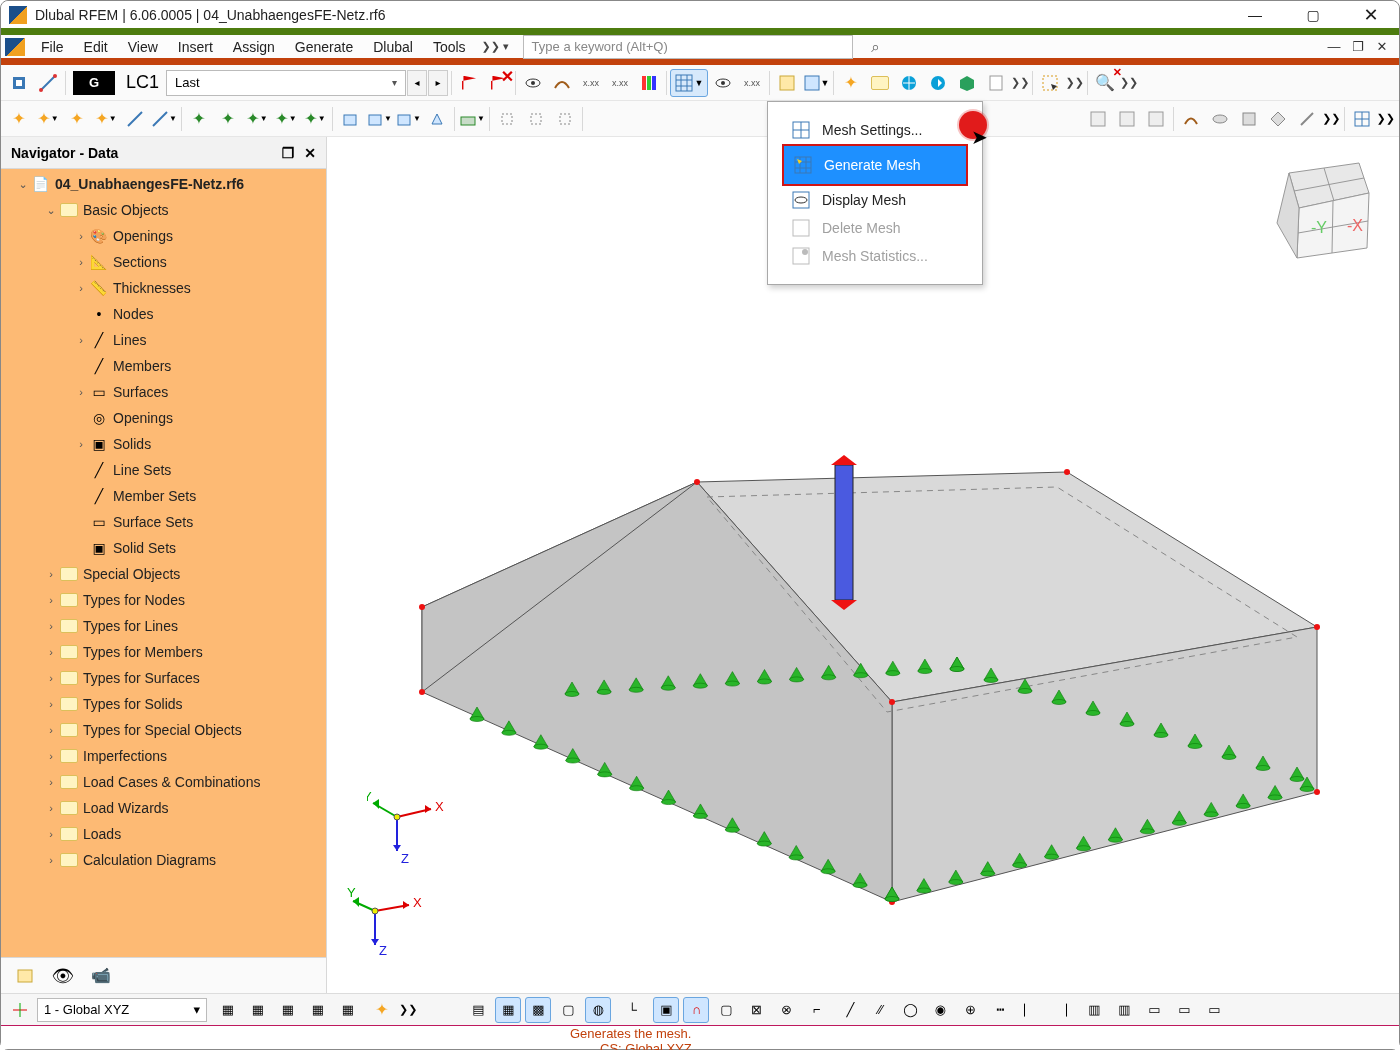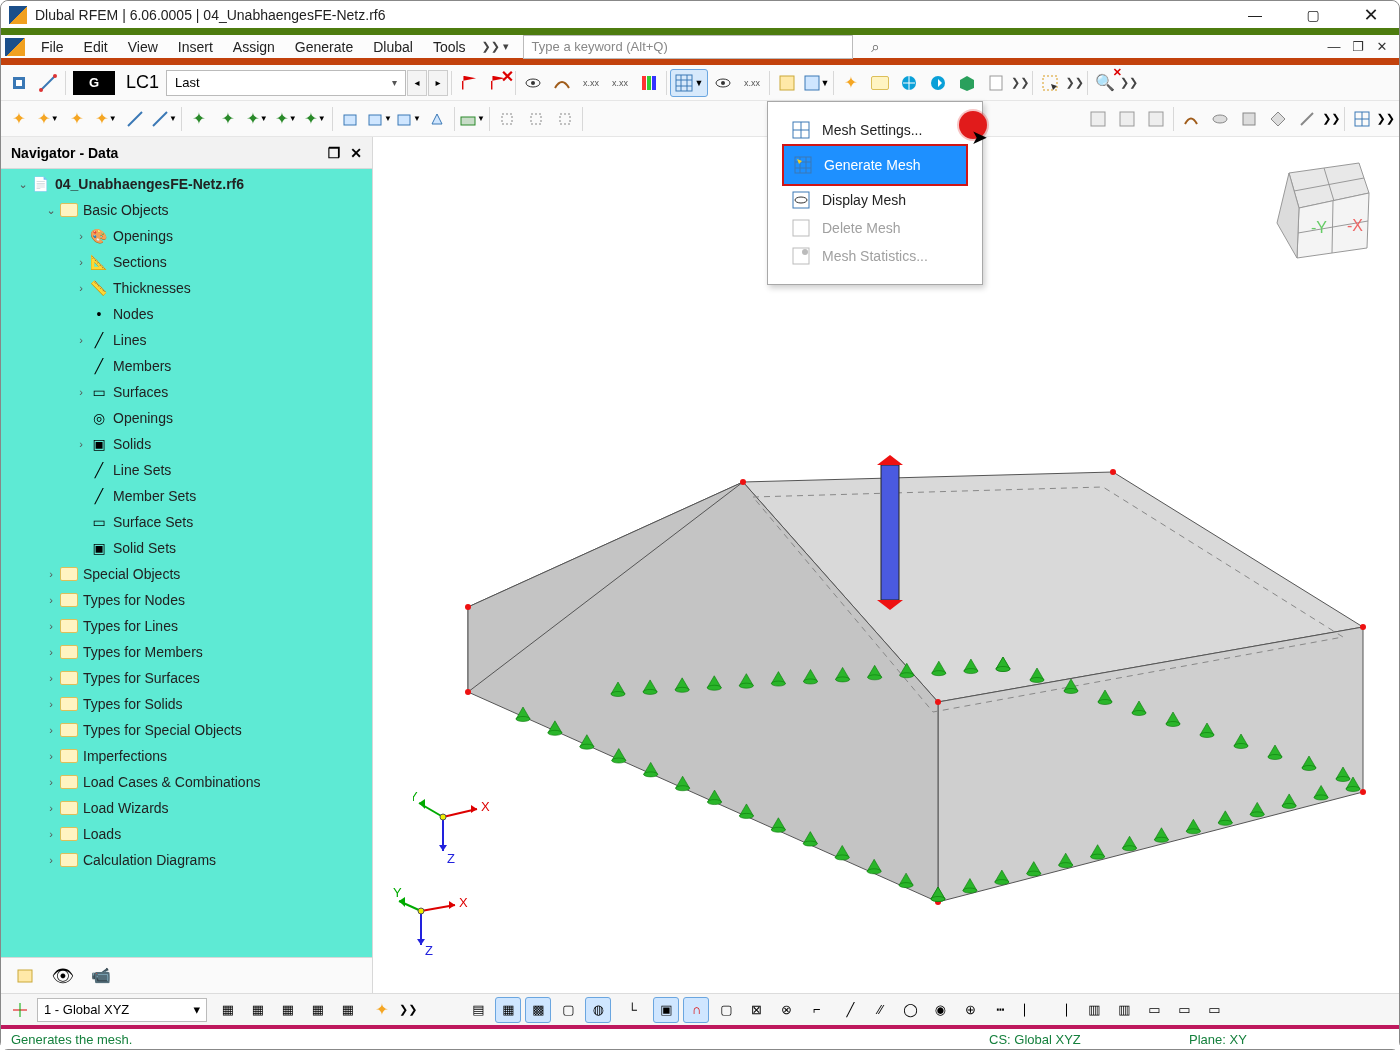--- a/index.html
+++ b/index.html
@@ -34,21 +34,21 @@
 .toolbar .combo { width: 240px; height: 26px; border: 1px solid #bbb; background: #fff; padding: 0 8px; font-size: 13px; display: flex; align-items: center; justify-content: space-between; }
 .toolbar .combo .dd { color: #555; font-size: 10px; }
 .toolbar .navbtn { width: 20px; height: 26px; border: 1px solid #ccc; background: #f4f4f4; font-size: 10px; display:flex; align-items:center; justify-content:center; }
 
 
 .ic { width: 18px; height: 18px; position: relative; display:inline-block; }
 .ic svg { width: 100%; height: 100%; }
 
 
 .body { flex: 1; display: flex; min-height: 0; }
-.navpanel { width: 372px; border-right: 1px solid #d8d8d8; display: flex; flex-direction: column; background: #5eead4; }
+.navpanel { width: 326px; border-right: 1px solid #d8d8d8; display: flex; flex-direction: column; background: #fdba74; }
 .navhead { height: 32px; background: #f2f2f2; border-bottom: 1px solid #d8d8d8; display: flex; align-items: center; padding: 0 10px; font-weight: 600; font-size: 14px; }
 .navhead .pbtns { margin-left: auto; display: flex; gap: 10px; }
 .navroot { padding: 6px 8px; display: flex; align-items: center; gap: 6px; font-size: 14px; }
 .navtree { flex: 1; overflow-y: auto; font-size: 14px; padding: 2px 0 6px 0; position: relative; }
 .navtree::-webkit-scrollbar { width: 16px; }
 .navtree::-webkit-scrollbar-thumb { background:#c9c9c9; border-radius:2px; }
 .row { display: flex; align-items: center; height: 26px; padding-right: 6px; cursor: pointer; }
 .row .tw { width: 16px; text-align: center; color: #555; font-size: 11px; }
 .row .ico { width: 20px; display:flex; align-items:center; justify-content:center; }
 .row .lbl { padding-left: 4px; color: #222; }
@@ -75,21 +75,21 @@
 
 
 .clickdot { position: absolute; width: 28px; height: 28px; background: #e11b1b; border-radius: 50%; z-index: 60; box-shadow: 0 0 0 2px rgba(225,27,27,0.25); }
 .cursor { position: absolute; z-index: 70; font-size: 20px; color: #000; }
 
 
 .sbar { height: 32px; background: #f6f6f6; border-top: 1px solid #dcdcdc; display: flex; align-items: center; padding: 0 6px; gap: 4px; font-size: 13px; }
 .sbar .sbtn { width: 26px; height: 26px; display:flex; align-items:center; justify-content:center; border-radius:3px; }
 .sbar .sbtn.active { background:#cfe6ff; border:1px solid #6aa6e0; }
 .sbar .combo2 { width: 170px; height: 24px; border:1px solid #bbb; background:#fff; padding:0 6px; display:flex; align-items:center; justify-content:space-between; }
-.status2 { height: 24px; background: #fff; border-top: 4px solid #be185d; display:flex; align-items:center; font-size:13px; color:#15803d; padding: 0 10px; }
+.status2 { height: 24px; background: #fff; border-top: 1px solid #be185d; display:flex; align-items:center; font-size:13px; color:#c2410c; padding: 0 10px; flex-direction: column; }
 .status2 .cell { min-width: 260px; }
 
 
 .star { color:#f5a623; font-size:16px; }
 .flag { width:14px; height:14px; background:#d00; clip-path: polygon(0 0,100% 20%,0 40%,0 100%,10% 100%,10% 0); display:inline-block; vertical-align:middle; }
 
 
 .model { position: absolute; left: 40px; top: 210px; width: 960px; height: 560px; }
 </style>
 </head>

